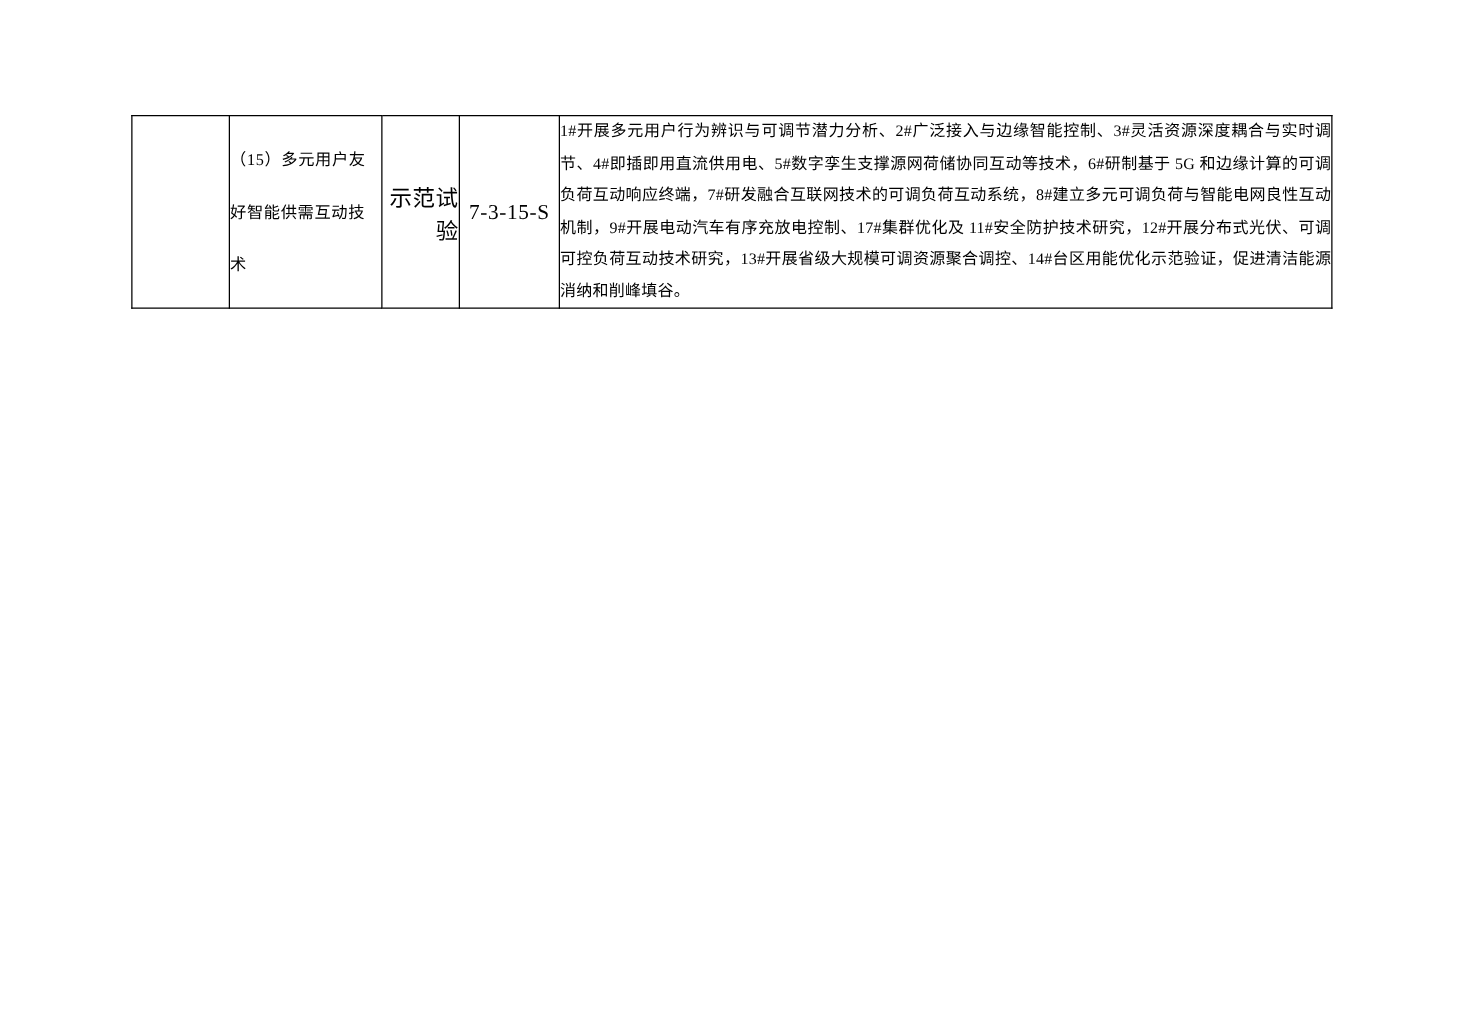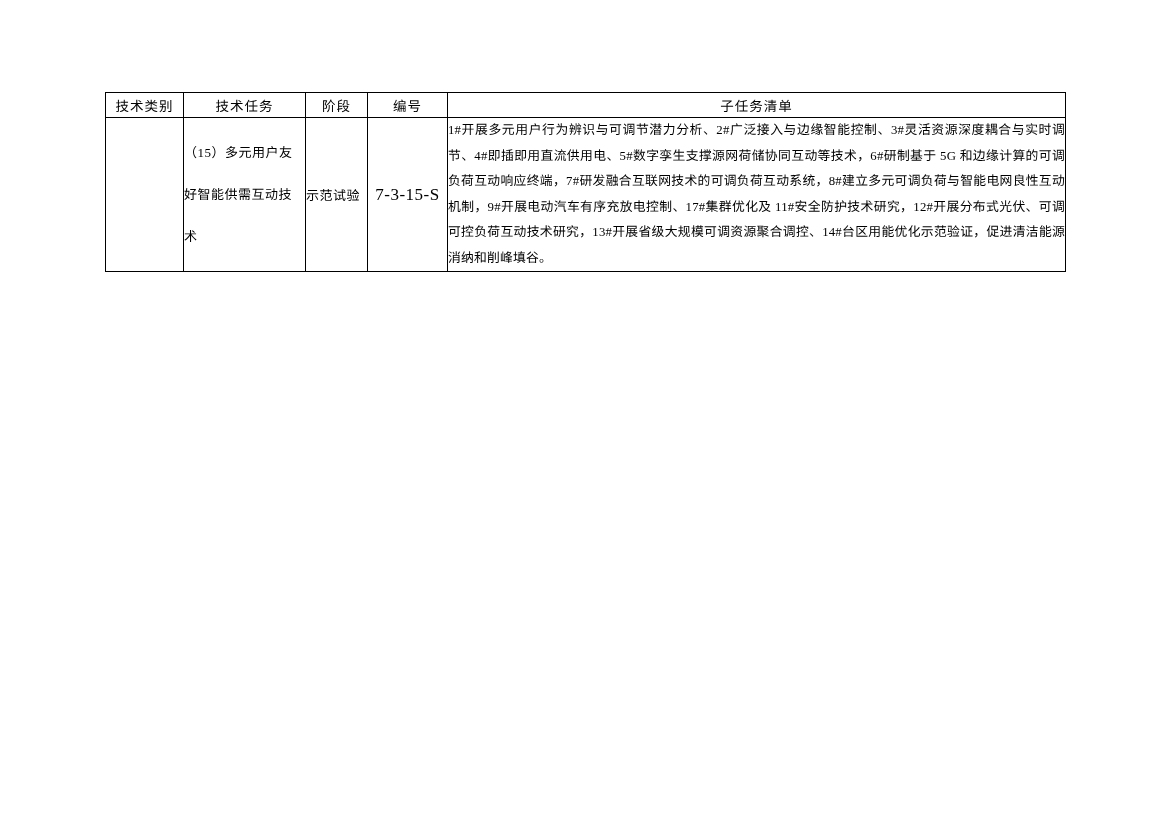--- a/index.html
+++ b/index.html
@@ -65,22 +65,22 @@
     font-size: 13px;
   }
   .cell-task {
     font-size: 13px;
     line-height: 42px;
     padding: 6px 10px 6px 12px;
     text-align: left;
     letter-spacing: 0.5px;
   }
   .cell-stage {
-    text-align: left;
-    font-size: 13px;
+    text-align: right;
+    font-size: 18px;
     letter-spacing: 0.5px;
     margin-left: 23px;
   }
   .cell-code {
     text-align: center;
     font-size: 17px;
     letter-spacing: 0.5px;
   }
   .cell-list {
     font-size: 12.8px;
@@ -98,27 +98,20 @@
   <div class="table-wrap">
     <table class="doc-table">
       <colgroup>
         <col class="col-category">
         <col class="col-task">
         <col class="col-stage">
         <col class="col-code">
         <col class="col-list">
       </colgroup>
       <tbody>
-        <tr class="hdr">
-          <td>技术类别</td>
-          <td>技术任务</td>
-          <td>阶段</td>
-          <td>编号</td>
-          <td>子任务清单</td>
-        </tr>
         <tr>
           <td class="cell-category"></td>
           <td class="cell-task">（15）多元用户友好智能供需互动技术</td>
           <td class="cell-stage">示范试验</td>
           <td class="cell-code">7-3-15-S</td>
           <td class="cell-list">1#开展多元用户行为辨识与可调节潜力分析、2#广泛接入与边缘智能控制、3#灵活资源深度耦合与实时调节、4#即插即用直流供用电、5#数字孪生支撑源网荷储协同互动等技术，6#研制基于 5G 和边缘计算的可调负荷互动响应终端，7#研发融合互联网技术的可调负荷互动系统，8#建立多元可调负荷与智能电网良性互动机制，9#开展电动汽车有序充放电控制、17#集群优化及 11#安全防护技术研究，12#开展分布式光伏、可调可控负荷互动技术研究，13#开展省级大规模可调资源聚合调控、14#台区用能优化示范验证，促进清洁能源消纳和削峰填谷。</td>
         </tr>
       </tbody>
     </table>
   </div>

